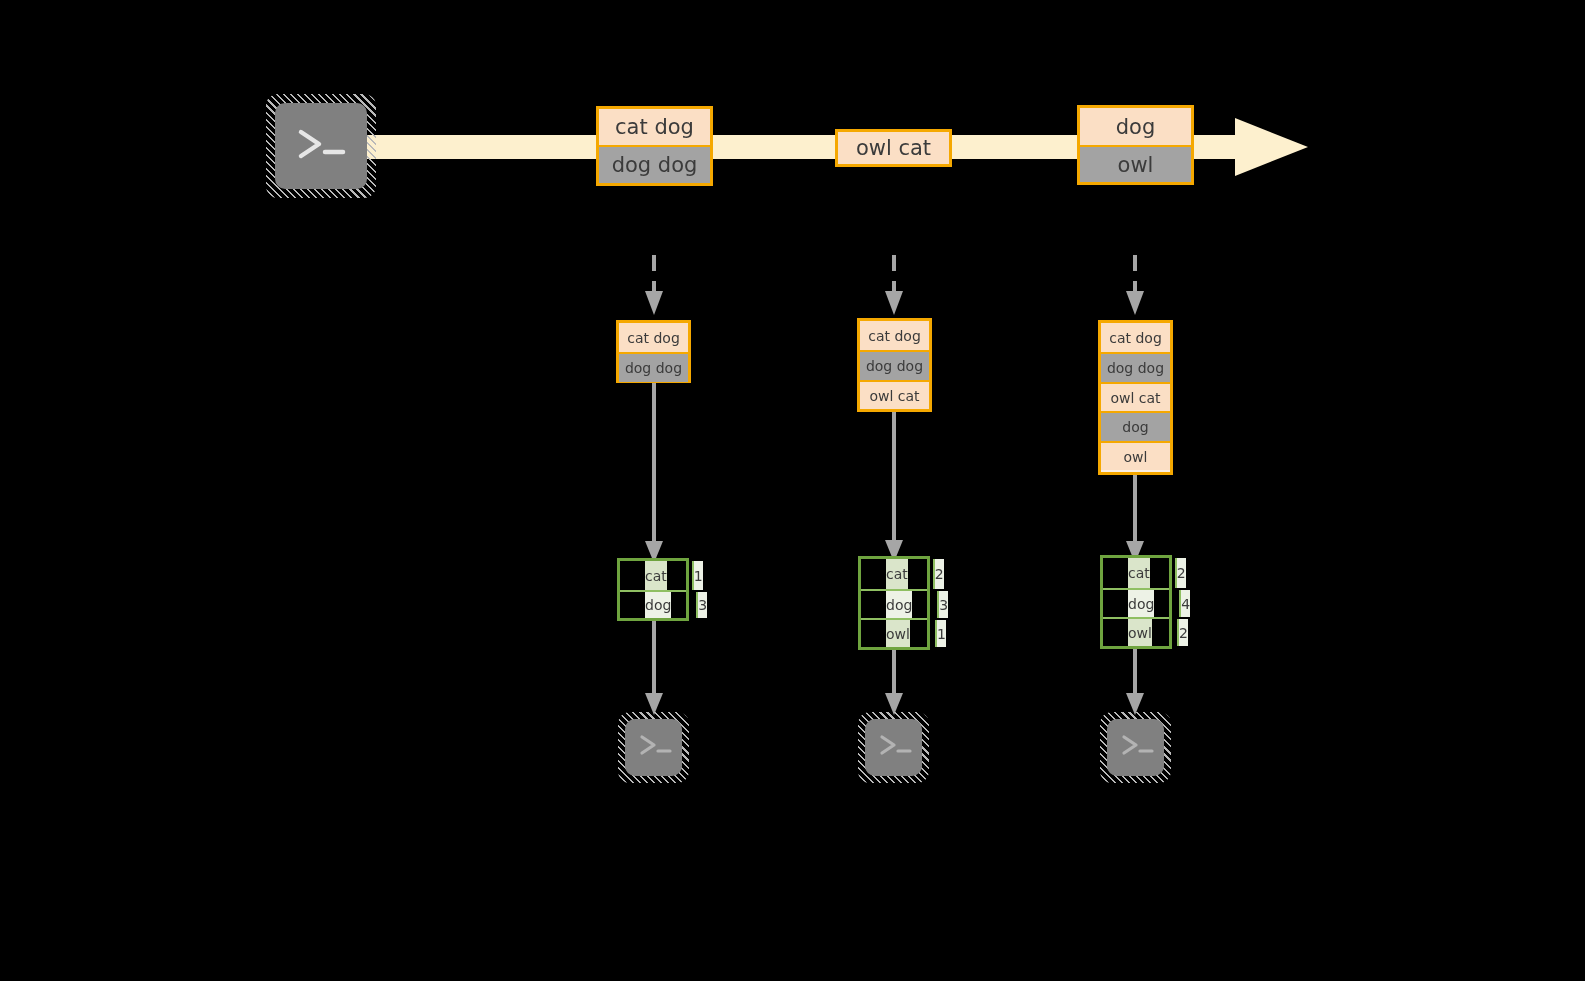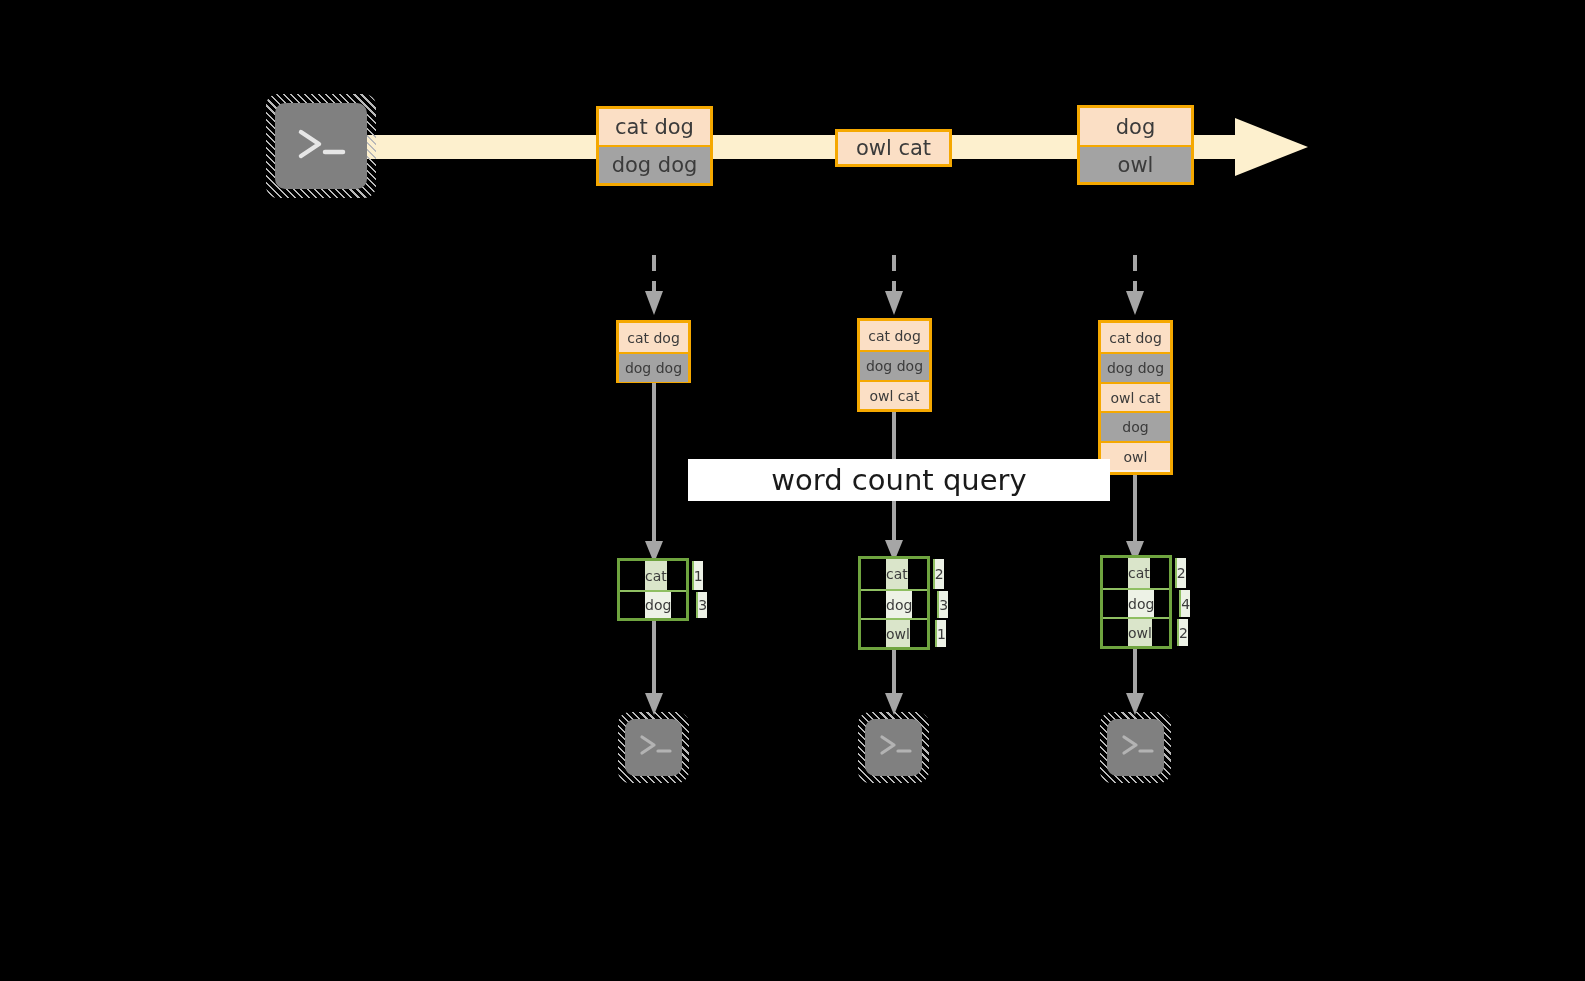--- a/index.html
+++ b/index.html
@@ -119,23 +119,20 @@
   </svg>
   <svg class="conn" style="left:881px;top:412px;" width="26" height="152" viewBox="0 0 26 152">
     <line x1="13" y1="0" x2="13" y2="130" stroke="#A6A6A6" stroke-width="4"></line>
     <path d="M4 128 L22 128 L13 150 Z" fill="#A6A6A6"></path>
   </svg>
   <svg class="conn" style="left:1122px;top:475px;" width="26" height="90" viewBox="0 0 26 90">
     <line x1="13" y1="0" x2="13" y2="68" stroke="#A6A6A6" stroke-width="4"></line>
     <path d="M4 66 L22 66 L13 88 Z" fill="#A6A6A6"></path>
   </svg>
 
-  <div class="wband" style="left:688px;top:459px;width:422px;height:42px;">
-    <span style="font-size:29px;">word count query</span>
-  </div>
 
   <div class="gbox" style="left:617px;top:558px;width:72px;height:63px;font-size:14px;">
     <div class="grow" style="height:29px;">
       <div class="gc w" style="width:44px;">cat</div>
       <div class="gc n" style="flex:1;">1</div>
     </div>
     <div class="grow sep" style="height:28px;">
       <div class="gc w" style="width:44px;background:#EDF2E6;">dog</div>
       <div class="gc n" style="flex:1;">3</div>
     </div>

